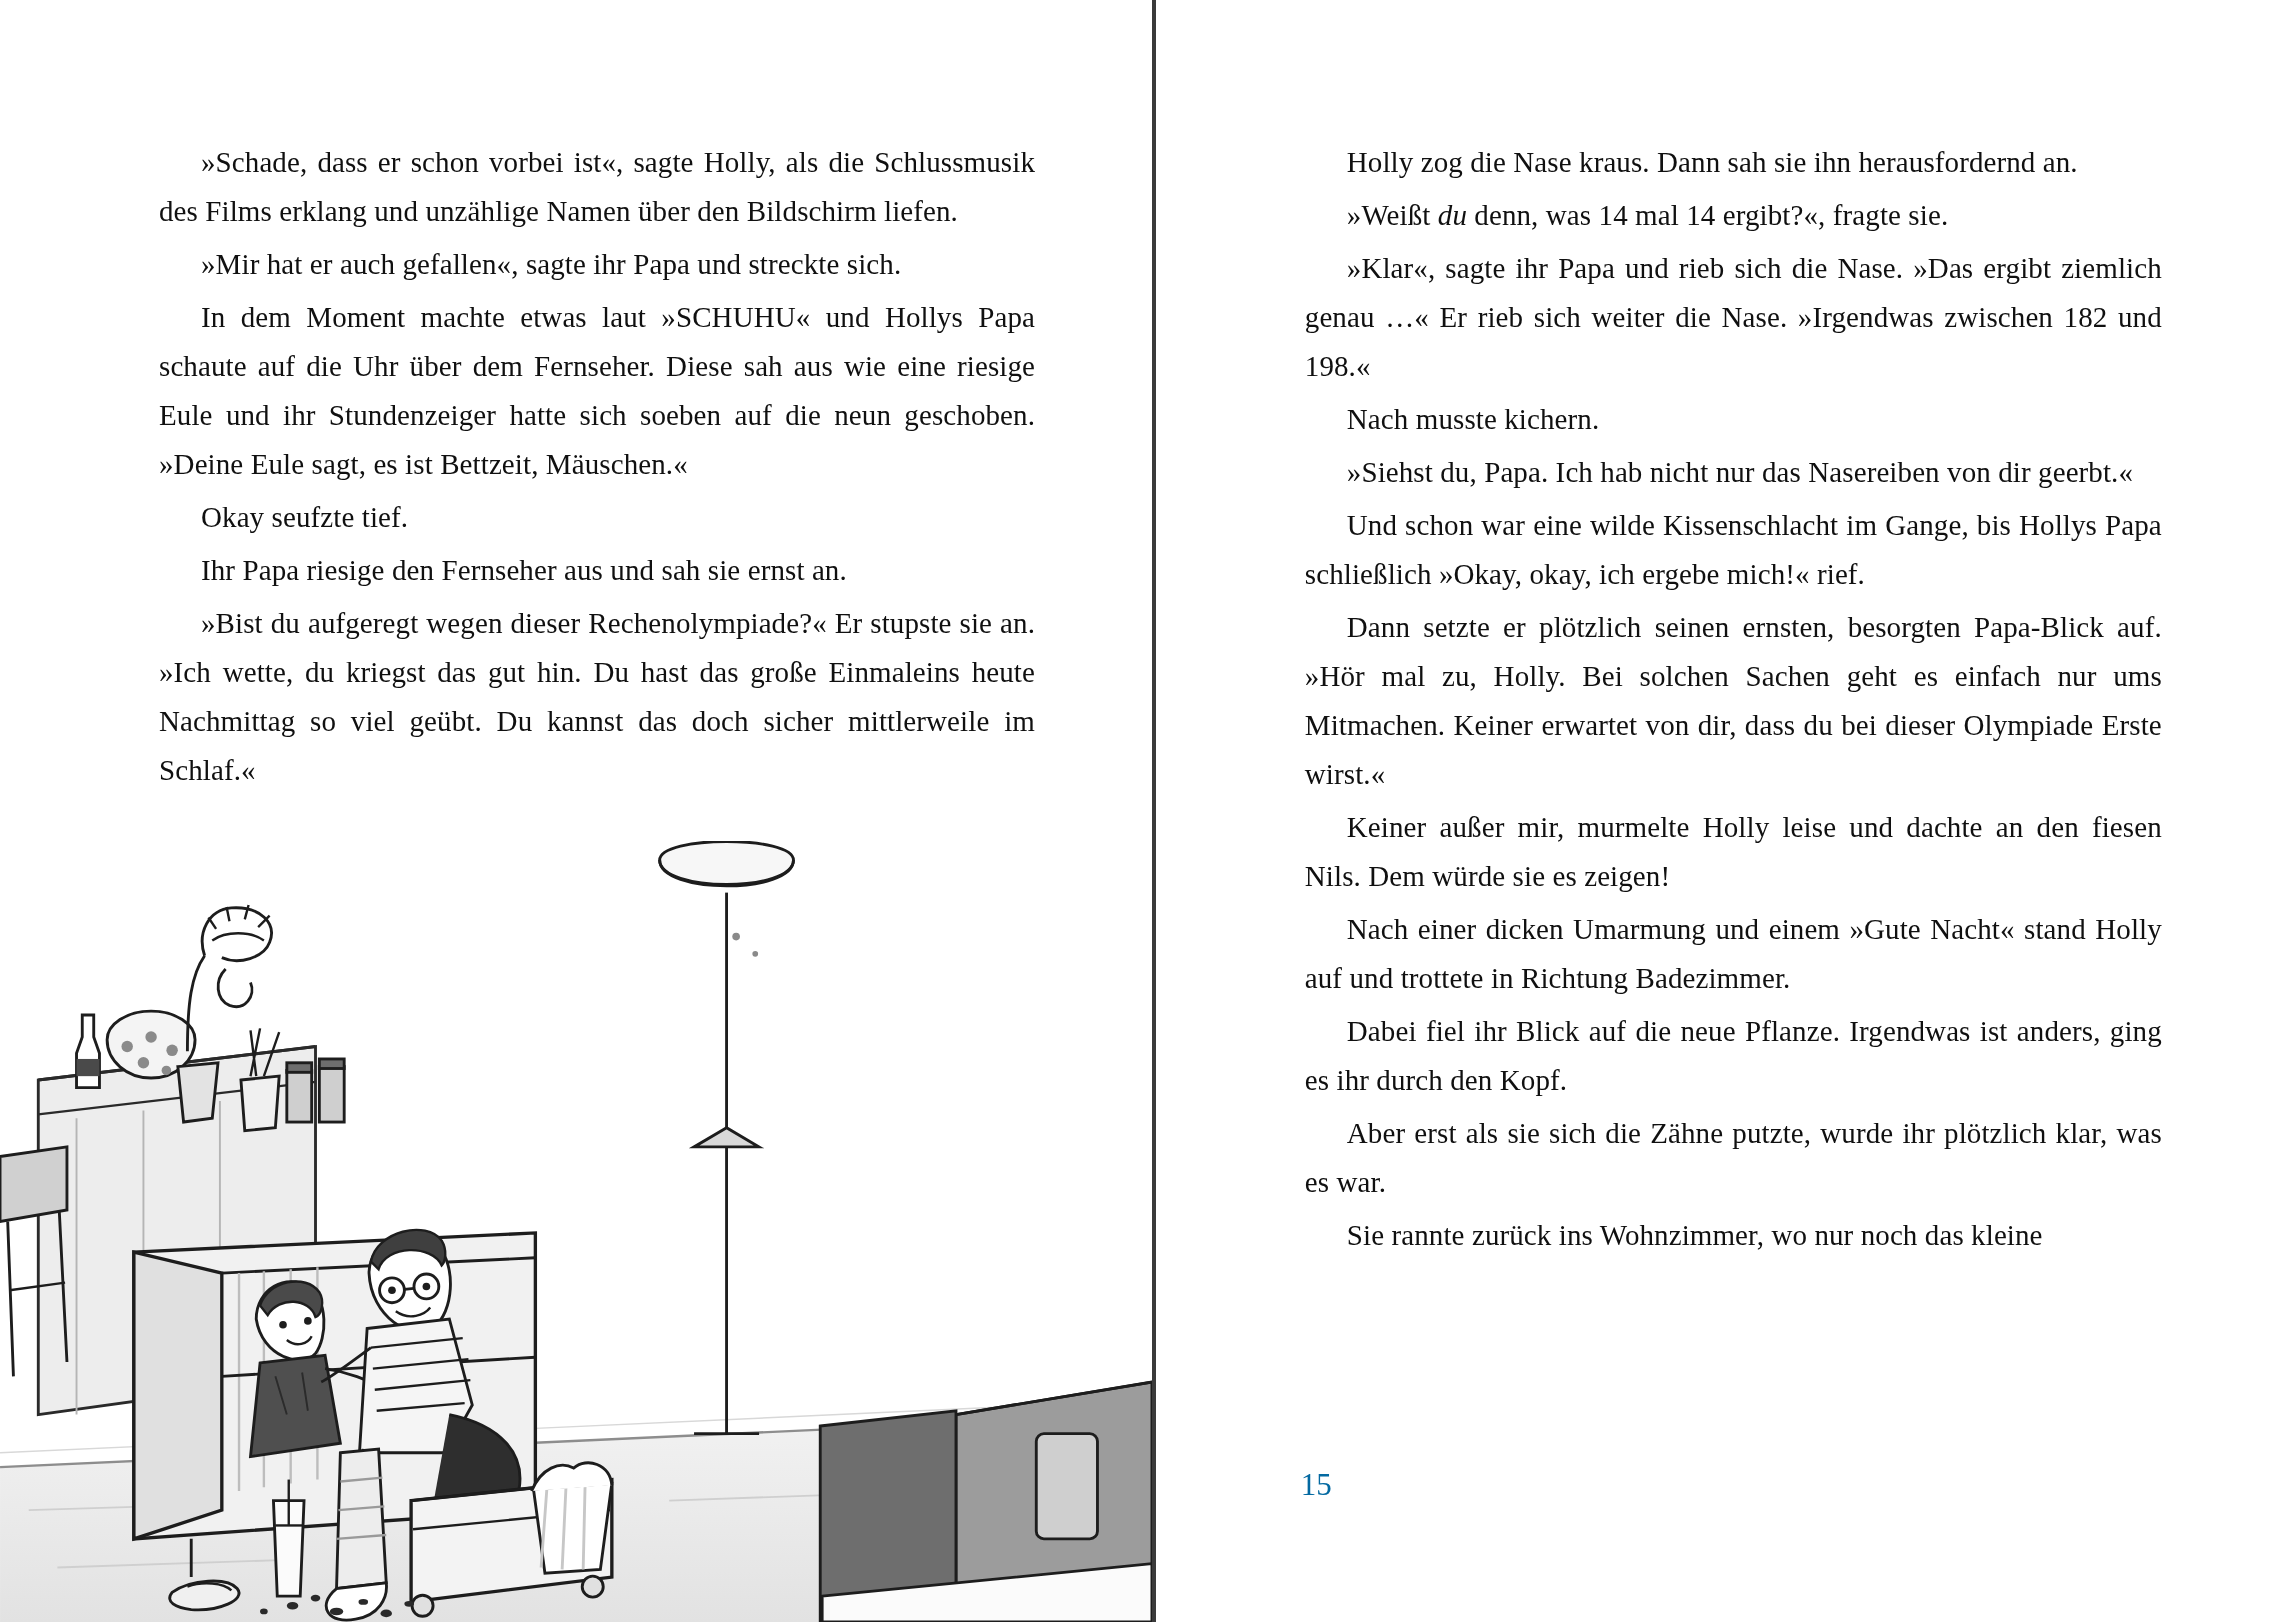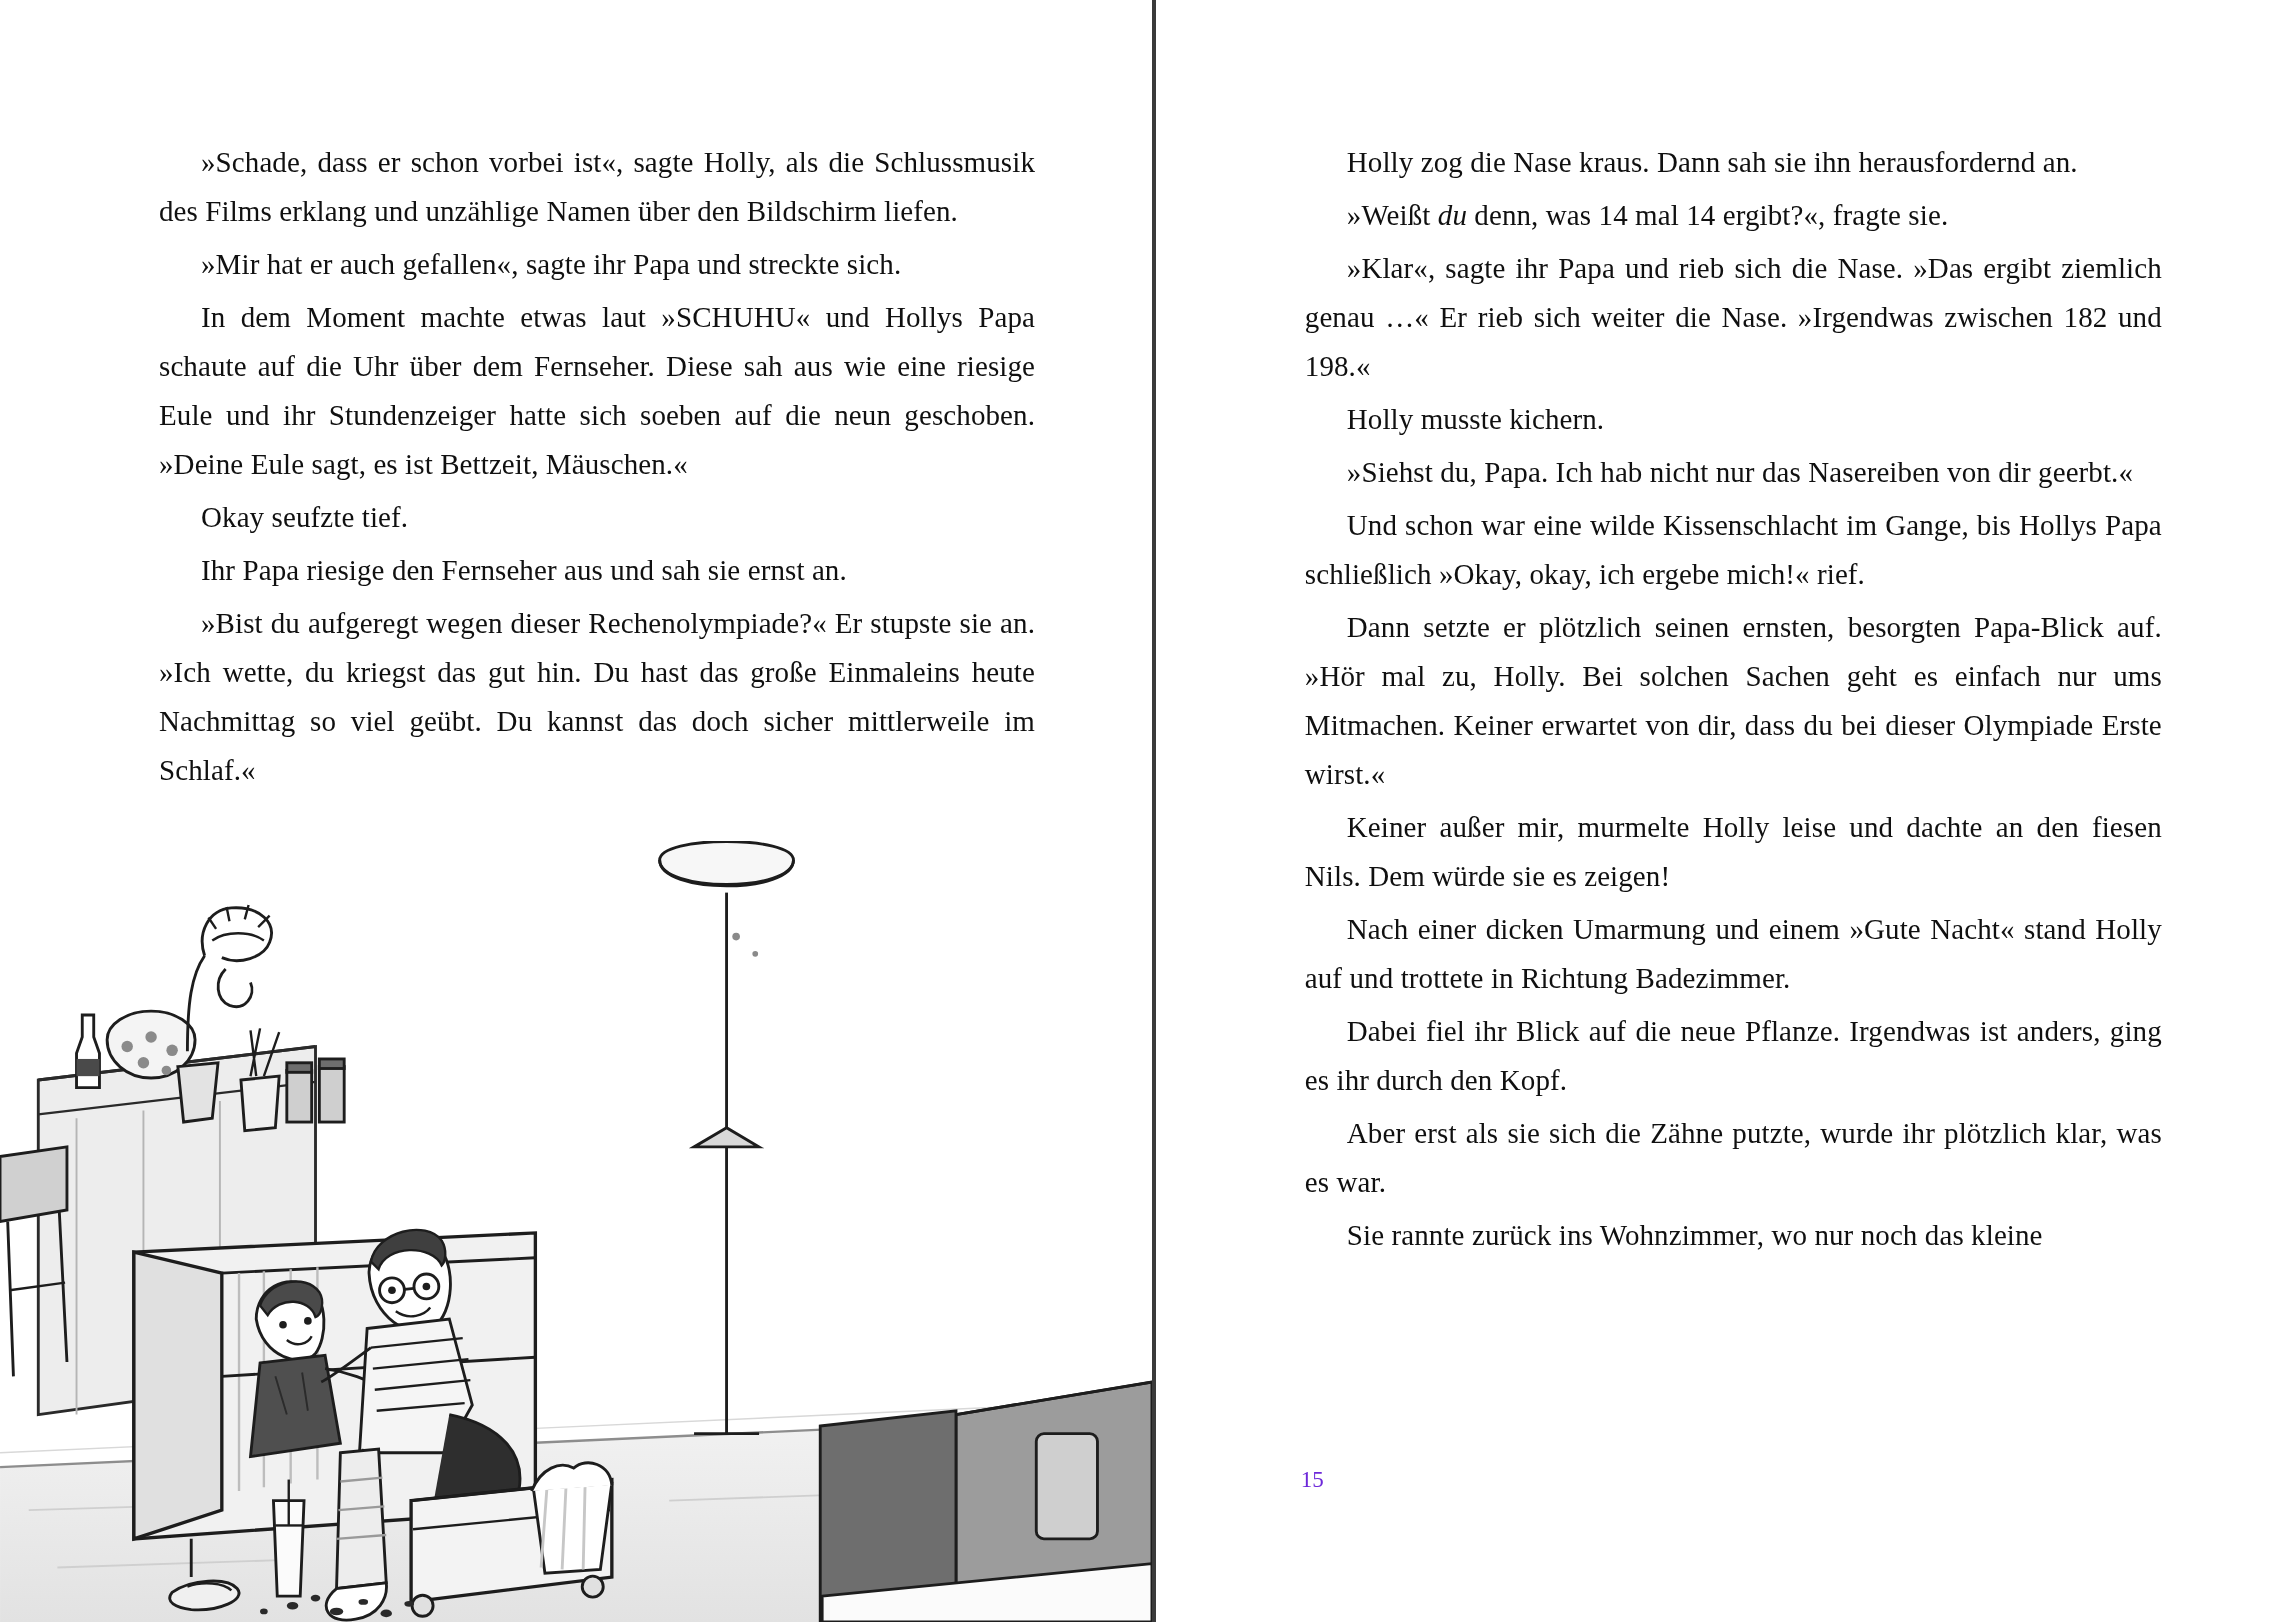--- a/index.html
+++ b/index.html
@@ -57,22 +57,22 @@
   }
   .right-text {
     left: 145px;
     top: 134px;
     width: 865px;
   }
   .pagenum {
     position: absolute;
     left: 145px;
     top: 1467px;
-    font-size: 23px;
-    color: #6d28d9;
+    font-size: 31px;
+    color: #0369a1;
     font-family: "Liberation Serif", serif;
   }
   
   .illustration {
     position: absolute;
     left: 0;
     top: 841px;
     width: 1152px;
     height: 781px;
     overflow: hidden;
@@ -269,21 +269,21 @@
   </div>
 
   <div class="gutter"></div>
 
   <div class="page page-right">
 
     <div class="textblock right-text">
       <p>Holly zog die Nase kraus. Dann sah sie ihn herausfordernd an.</p>
       <p>»Weißt <em>du</em> denn, was 14 mal 14 ergibt?«, fragte sie.</p>
       <p>»Klar«, sagte ihr Papa und rieb sich die Nase. »Das ergibt ziemlich genau …« Er rieb sich weiter die Nase. »Irgendwas zwischen 182 und 198.«</p>
-      <p>Holly musste kichern.</p>
+      <p>Nach musste kichern.</p>
       <p>»Siehst du, Papa. Ich hab nicht nur das Nasereiben von dir geerbt.«</p>
       <p>Und schon war eine wilde Kissenschlacht im Gange, bis Hollys Papa schließlich »Okay, okay, ich ergebe mich!« rief.</p>
       <p>Dann setzte er plötzlich seinen ernsten, besorgten Papa-Blick auf. »Hör mal zu, Holly. Bei solchen Sachen geht es einfach nur ums Mitmachen. Keiner erwartet von dir, dass du bei dieser Olympiade Erste wirst.«</p>
       <p>Keiner außer mir, murmelte Holly leise und dachte an den fiesen Nils. Dem würde sie es zeigen!</p>
       <p>Nach einer dicken Umarmung und einem »Gute Nacht« stand Holly auf und trottete in Richtung Badezimmer.</p>
       <p>Dabei fiel ihr Blick auf die neue Pflanze. Irgendwas ist anders, ging es ihr durch den Kopf.</p>
       <p>Aber erst als sie sich die Zähne putzte, wurde ihr plötzlich klar, was es war.</p>
       <p>Sie rannte zurück ins Wohnzimmer, wo nur noch das kleine</p>
     </div>
 

